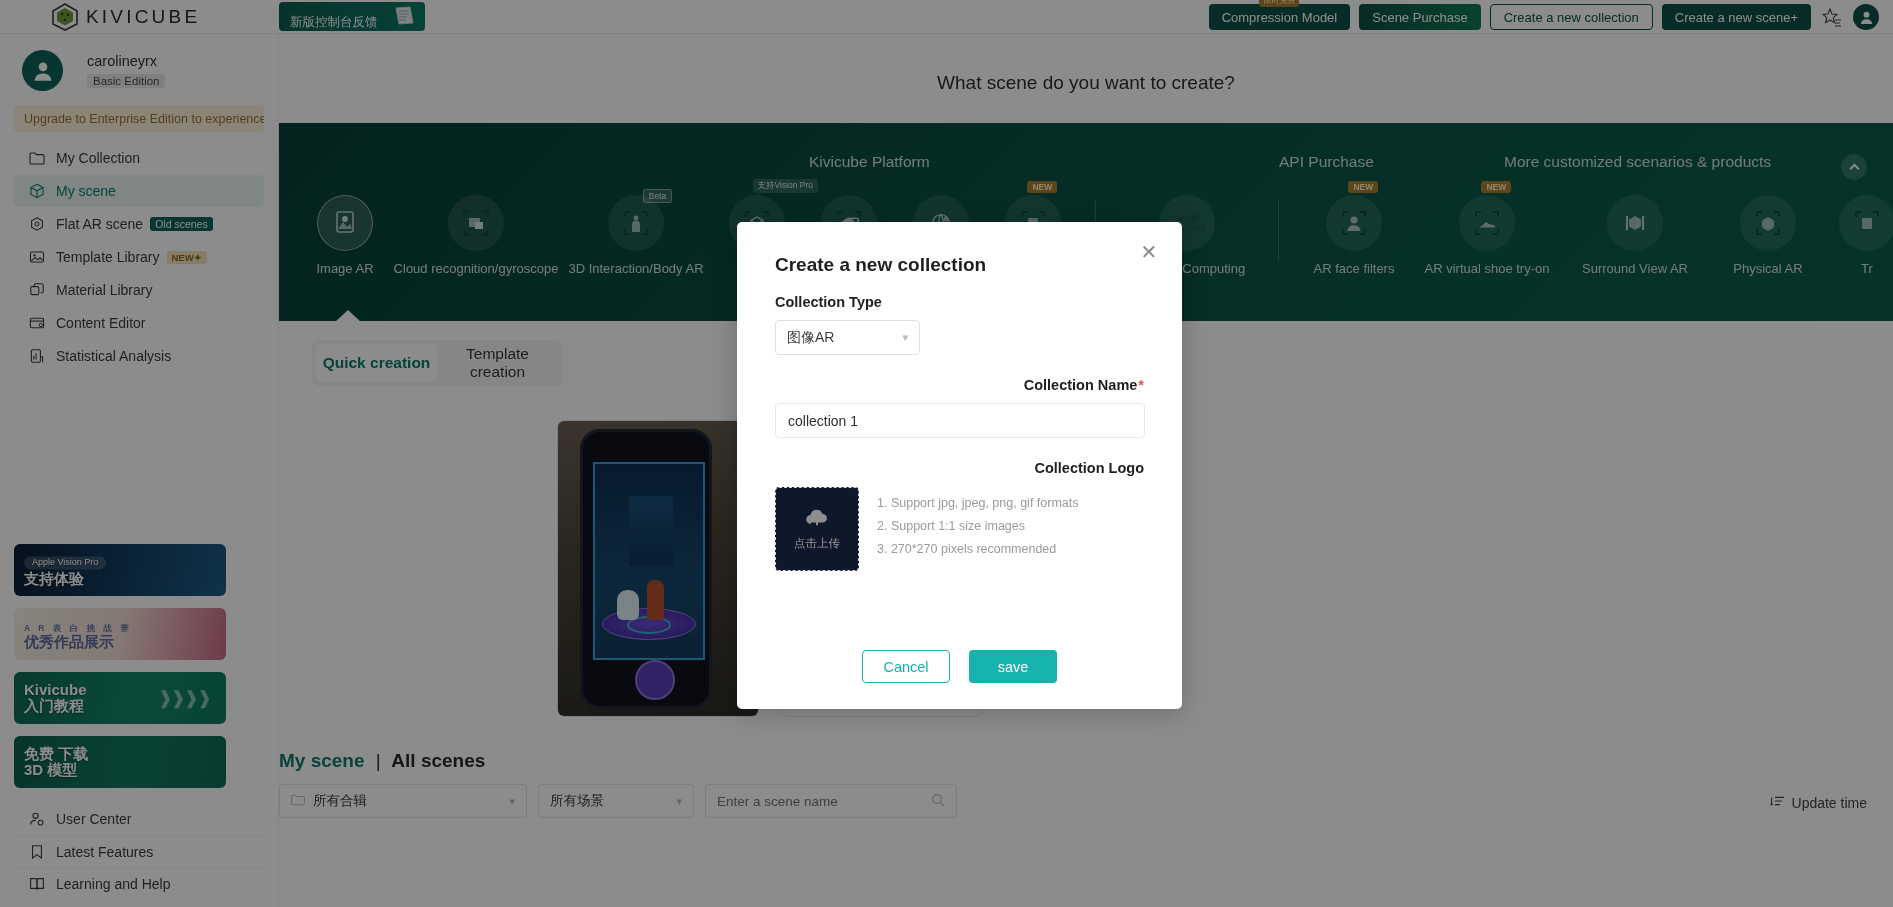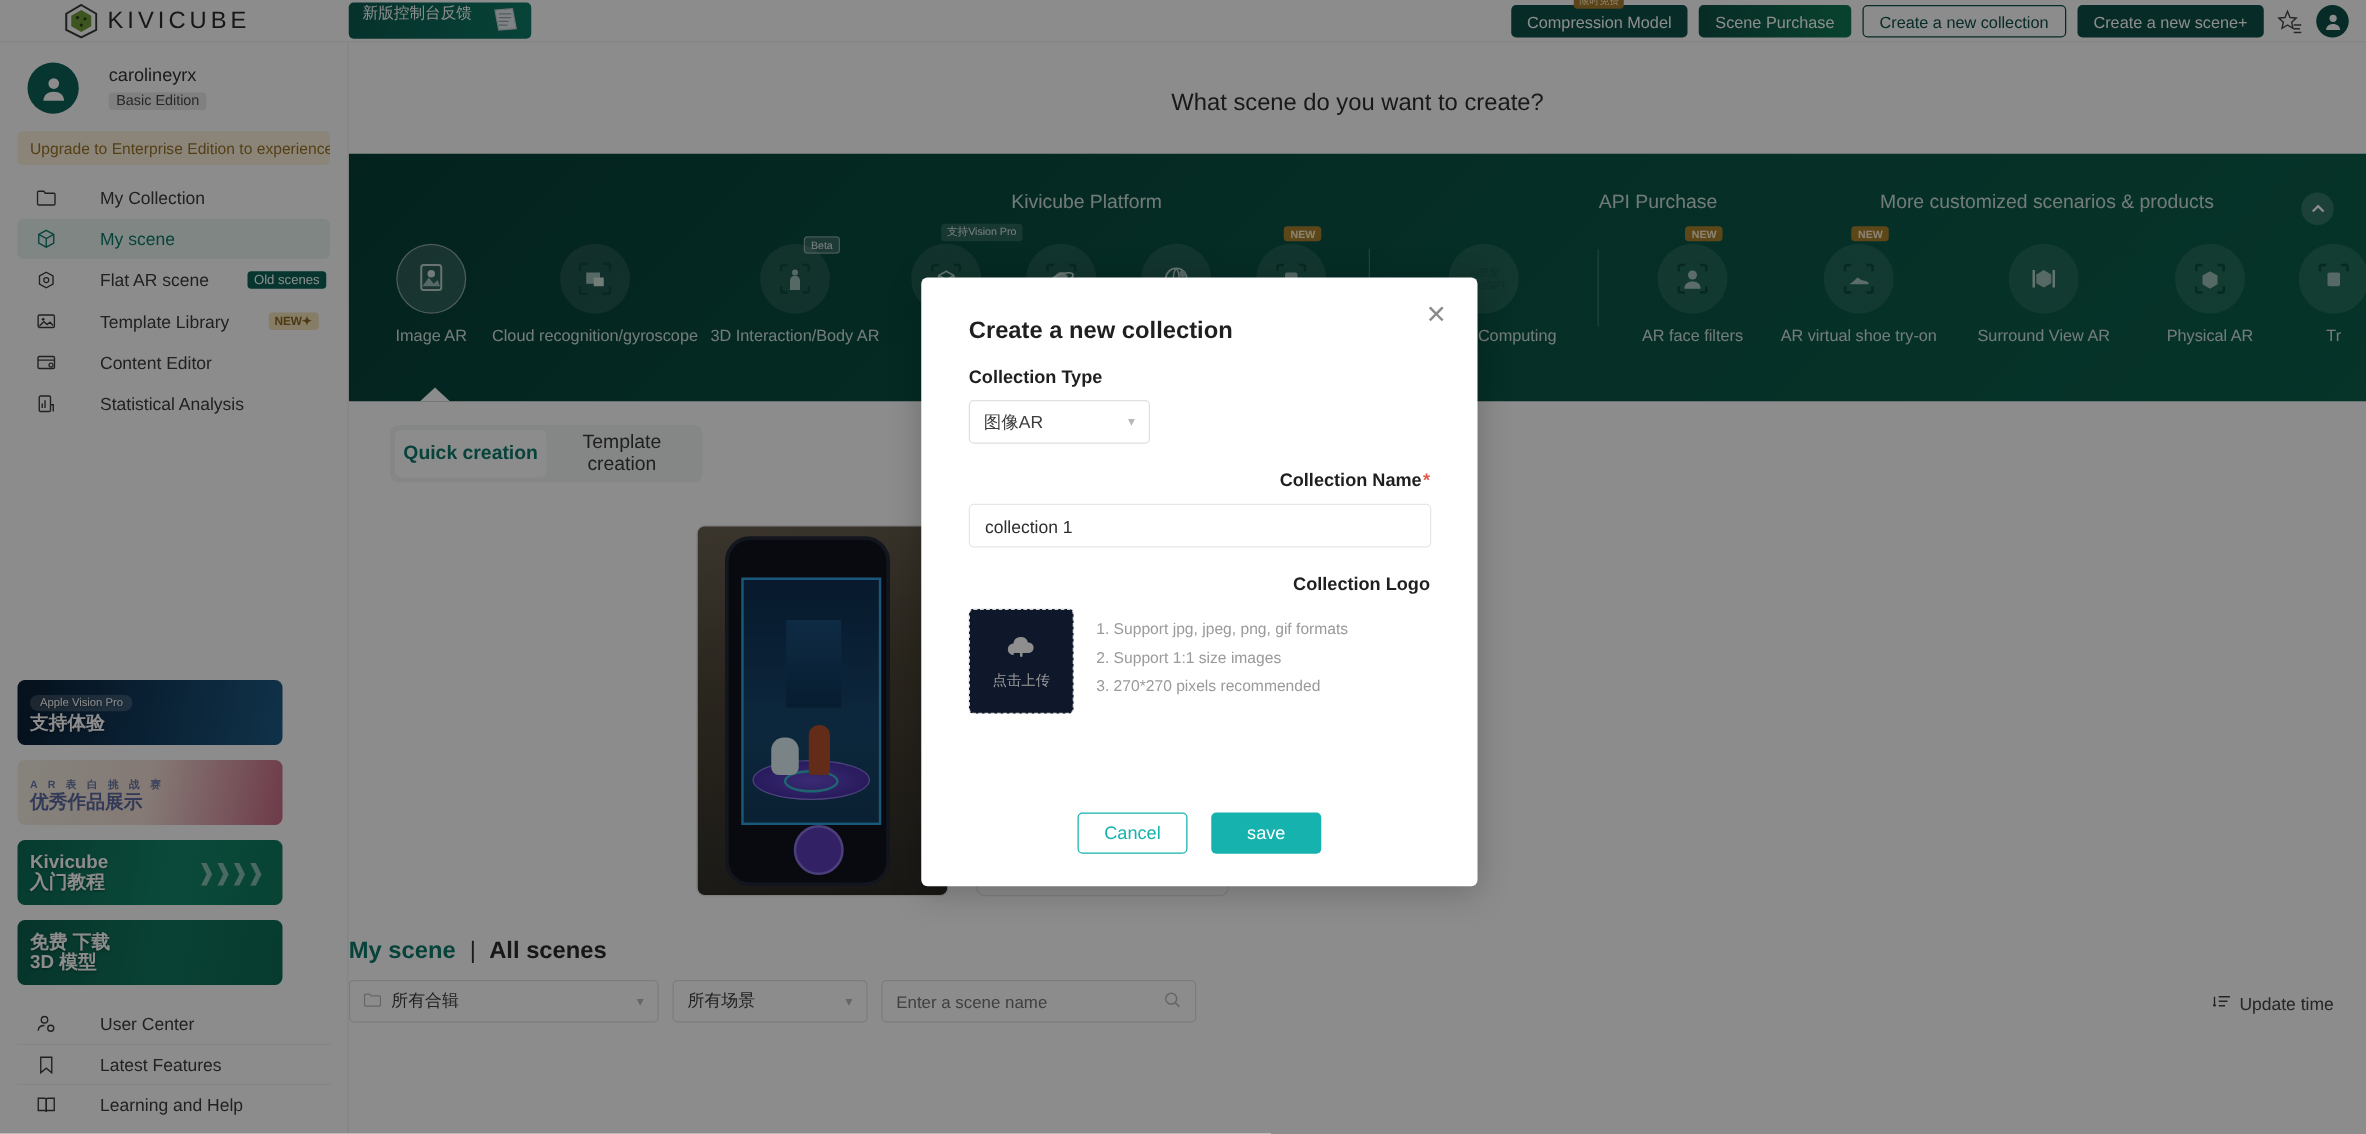--- a/index.html
+++ b/index.html
@@ -30,21 +30,21 @@
   .logo-cube { width: 26px; height: 28px; position: relative; }
   .logo-text {
     font-size: 19px; letter-spacing: 3.2px; font-weight: 400;
     color: #2b2b2b; margin-left: 8px; font-family: "Liberation Sans", sans-serif;
   }
   .feedback-pill {
     position: absolute; left: 279px; top: 2px;
     width: 146px; height: 29px; border-radius: 4px;
     background: linear-gradient(90deg,#0a5c50,#0e7a66);
     color: #fff; font-size: 12.5px;
-    display: flex; align-items: flex-start; padding-left: 11px;
+    display: flex; align-items: flex-end; padding-left: 11px;
   }
   .feedback-doc {
     position: absolute; right: 8px; top: 3px; width: 24px; height: 22px;
   }
   .topbar-right {
     position: absolute; right: 0; top: 0; height: 34px;
     display: flex; align-items: center; gap: 9px; padding-right: 14px;
   }
   .tb-btn {
     height: 26px; border-radius: 4px; font-size: 13px;
@@ -84,21 +84,21 @@
   }
   .upgrade-bar {
     margin: 14px 14px 0 14px; height: 27px; border-radius: 4px;
     background: #fdf3dc; color: #9a7428; font-size: 12.5px;
     display: flex; align-items: center; padding-left: 10px; white-space: nowrap; overflow: hidden;
   }
   .nav { margin-top: 10px; }
   .nav-item {
     display: flex; align-items: center; height: 32px; margin: 1px 14px;
     padding-left: 14px; border-radius: 5px; cursor: pointer;
-    font-size: 14px; color: #3c3c3c; gap: 24px;
+    font-size: 14px; color: #3c3c3c;
   }
   .nav-item.active { background: #e8f4f1; color: #0d7a6b; }
   .nav-ico { width: 17px; height: 17px; margin-right: 11px; flex: none; display:flex; align-items:center; justify-content:center;}
   .tag-old {
     margin-left: 7px; background: #0d635a; color: #fff; font-size: 10.5px;
     border-radius: 3px; padding: 1px 5px;
   }
   .tag-new {
     margin-left: 7px; background: #f6e3bc; color: #8a6a24; font-size: 9.5px;
     font-weight: bold; border-radius: 3px; padding: 1px 5px;
@@ -420,20 +420,29 @@
           <svg width="16" height="16" viewBox="0 0 16 16">
               <rect x="1.5" y="3" width="13" height="10" rx="1.2" fill="none" stroke="currentColor" stroke-width="1.1"></rect>
               <circle cx="5.5" cy="6.4" r="1.1" fill="currentColor"></circle>
               <path d="M2.5 11.8l3.6-3.4 2.6 2.3 2.3-1.9 2.5 2.6" fill="none" stroke="currentColor" stroke-width="1.1"></path>
             </svg>
         </span>
         <span>Template Library</span>
         <span class="tag-new">NEW✦</span>
       </div>
 
+      <div class="nav-item">
+        <span class="nav-ico">
+          <svg width="16" height="16" viewBox="0 0 16 16">
+              <rect x="1.8" y="4.6" width="8" height="8" rx="1.4" fill="none" stroke="currentColor" stroke-width="1.1"></rect>
+              <path d="M5.2 4.6V3.2a1.4 1.4 0 011.4-1.4h6.2a1.4 1.4 0 011.4 1.4v6.2a1.4 1.4 0 01-1.4 1.4h-1.4" fill="none" stroke="currentColor" stroke-width="1.1"></path>
+            </svg>
+        </span>
+        <span>Material Library</span>
+      </div>
 
       <div class="nav-item">
         <span class="nav-ico">
           <svg width="16" height="16" viewBox="0 0 16 16">
               <rect x="1.4" y="3.2" width="13.2" height="9.6" rx="1.2" fill="none" stroke="currentColor" stroke-width="1.1"></rect>
               <path d="M1.4 6.1h13.2" stroke="currentColor" stroke-width="1.1"></path>
               <circle cx="11.8" cy="10" r="1.6" fill="none" stroke="currentColor" stroke-width="1"></circle>
             </svg>
         </span>
         <span>Content Editor</span>

